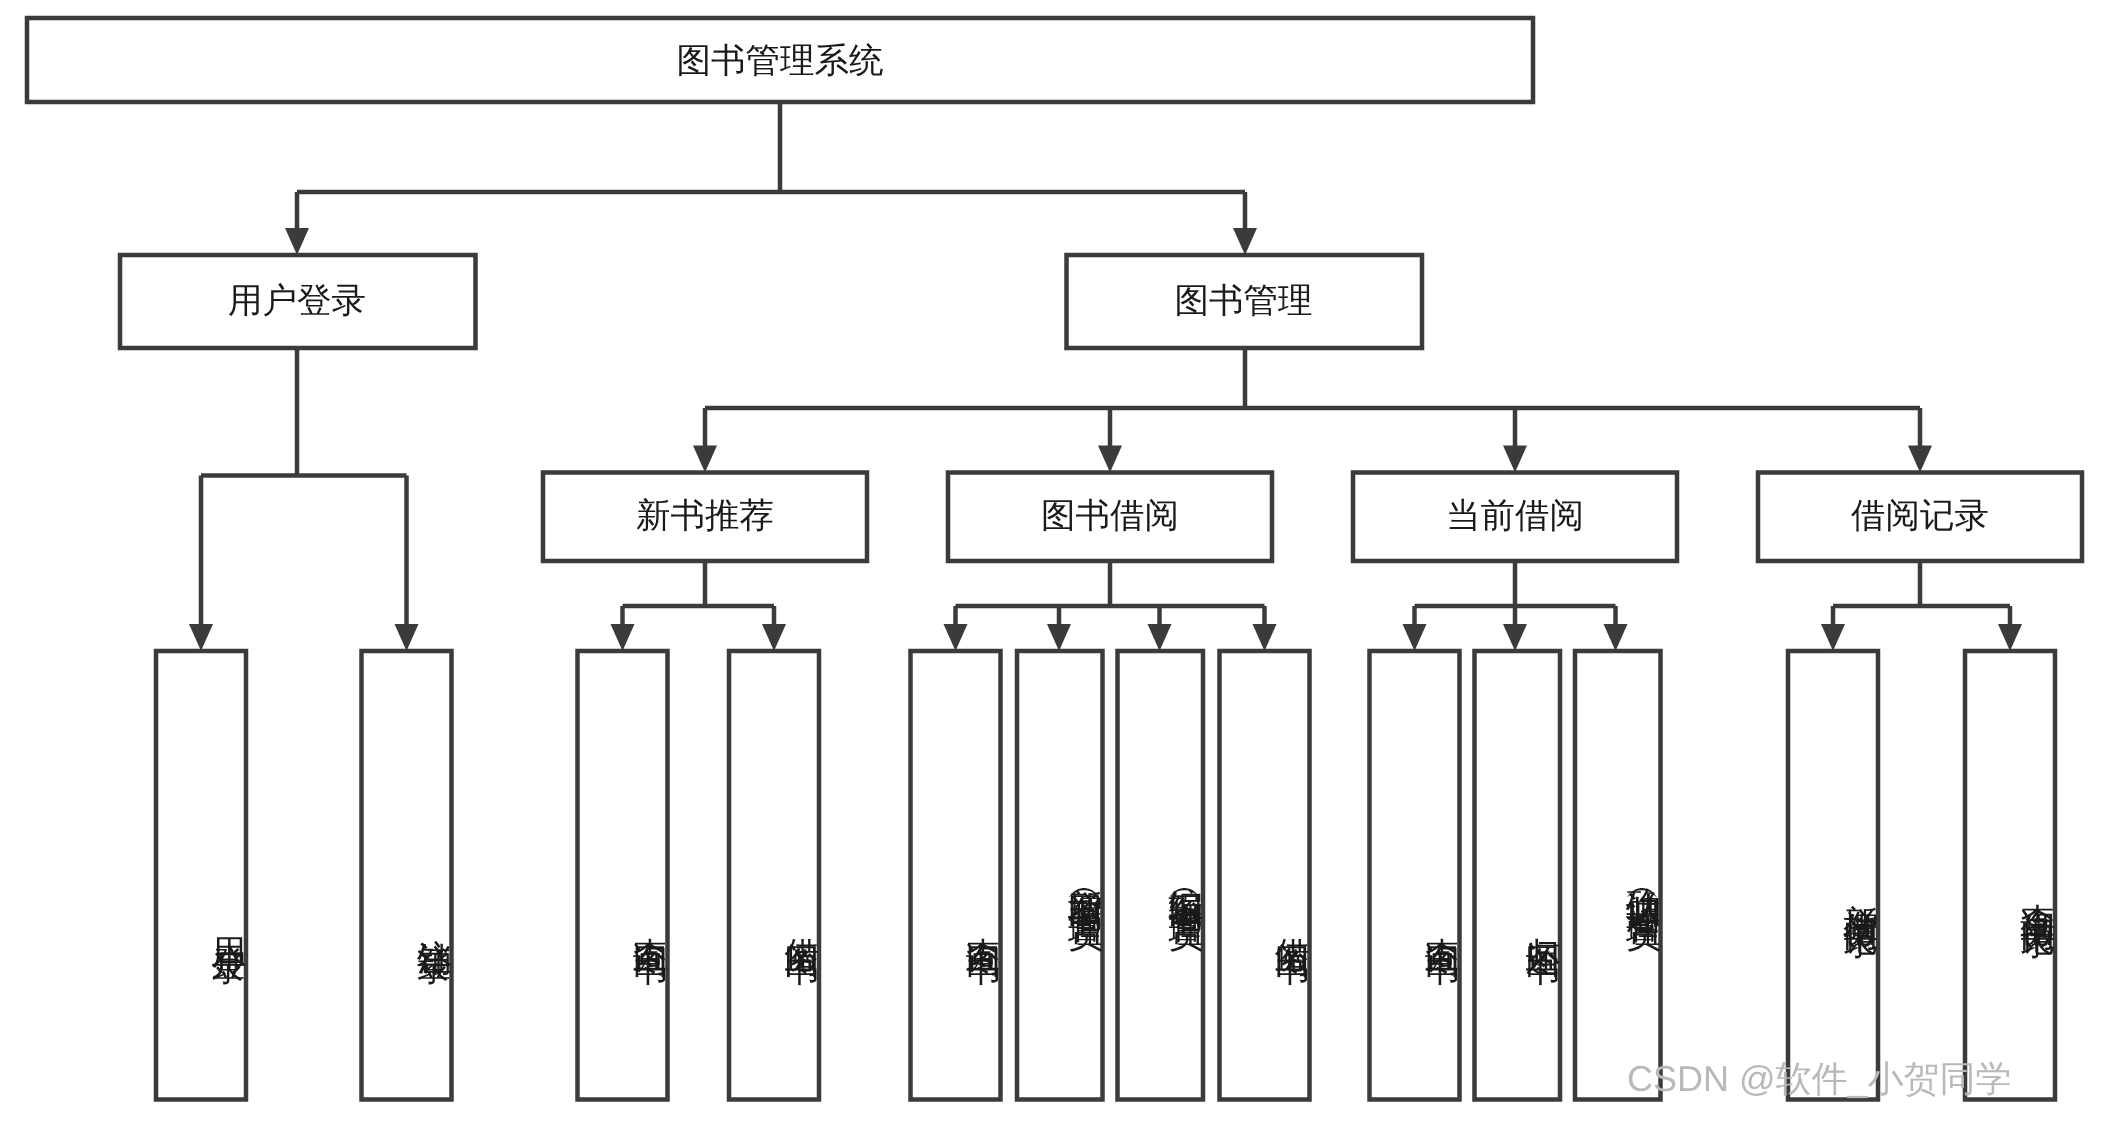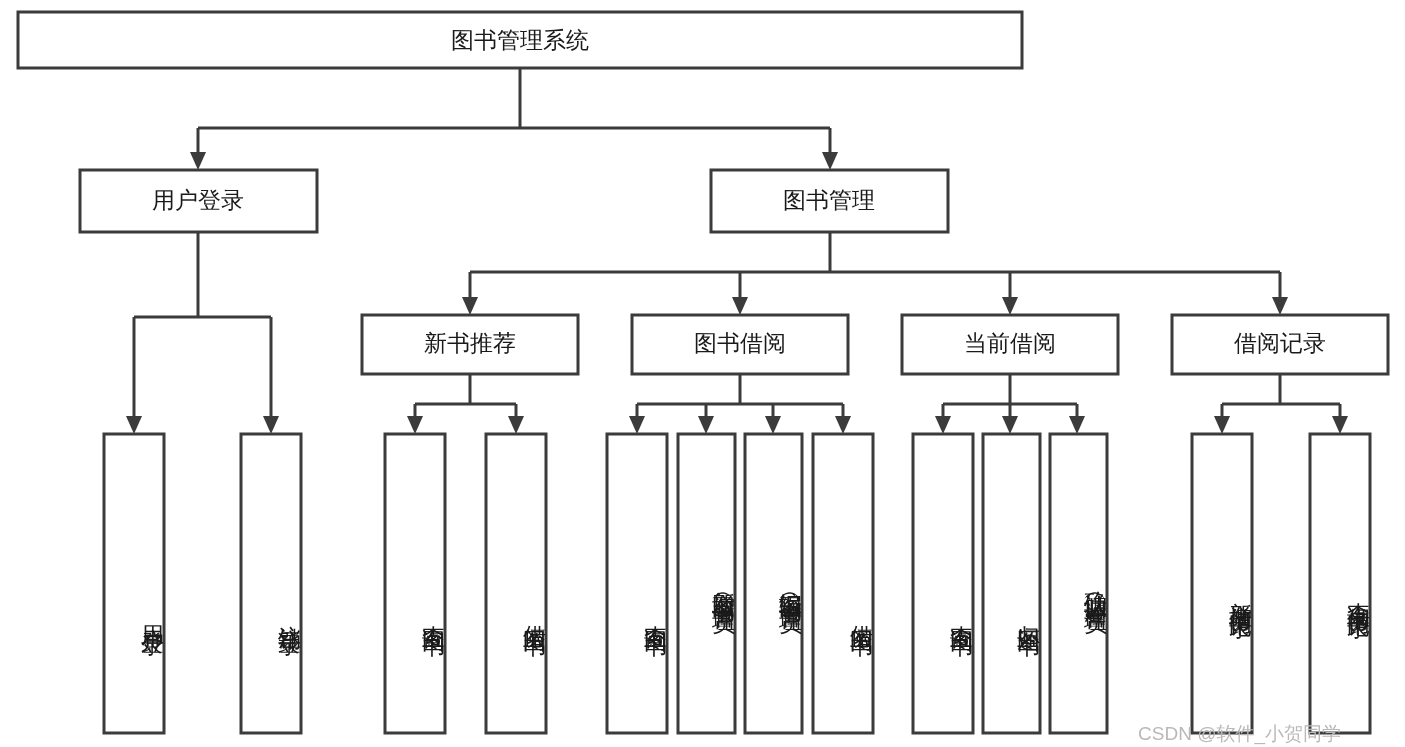--- a/index.html
+++ b/index.html
@@ -61,23 +61,23 @@
     letter-spacing: 3px;
     text-align: center;
     display: flex;
     align-items: flex-start;
     justify-content: center;
     pointer-events: none;
   }
   .watermark {
     position: absolute;
     right: 8px;
-    bottom: 0;
-    font-family: "Liberation Sans", "DejaVu Sans", sans-serif;
-    font-size: 19px;
+    bottom: 12px;
+    font-family: "Liberation Sans", "DejaVu Sans", sans-serif;
+    font-size: 24px;
     color: #b9b9b9;
     white-space: nowrap;
   }
 </style>
 </head>
 <body>
 
 <div id="diagram-root">
 
   <svg id="tree-svg" viewBox="0 0 1405 747">

